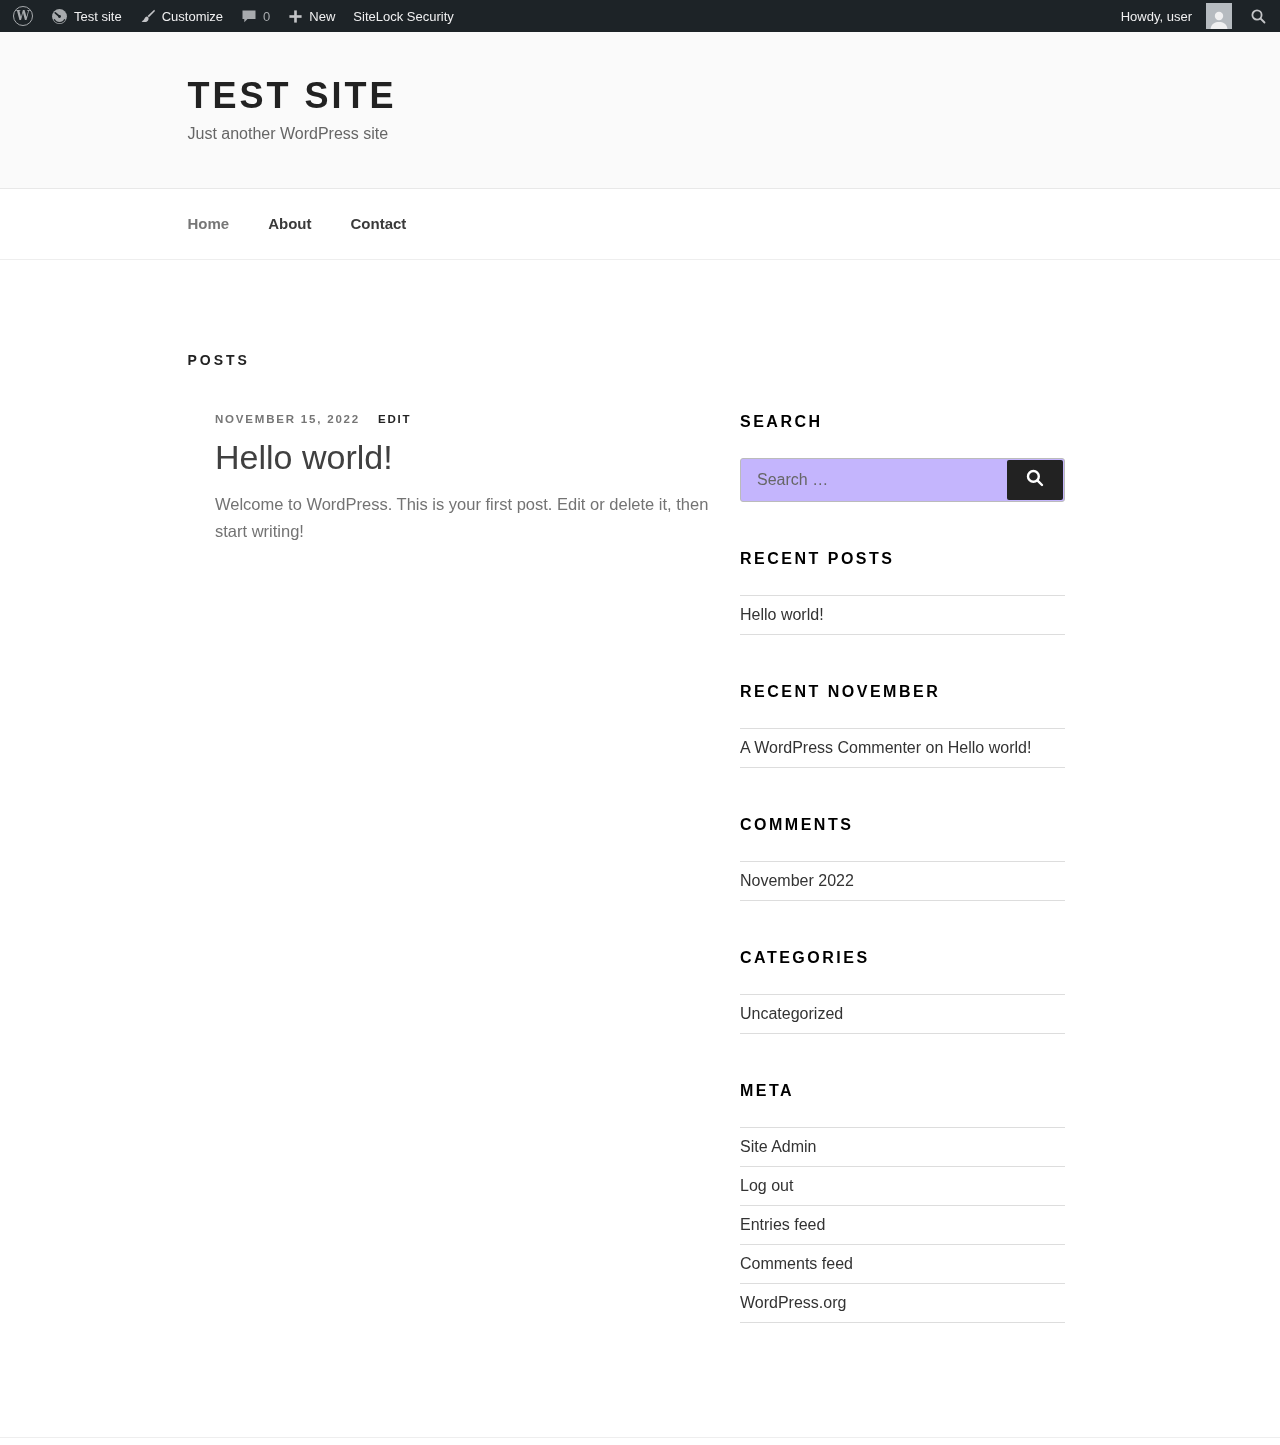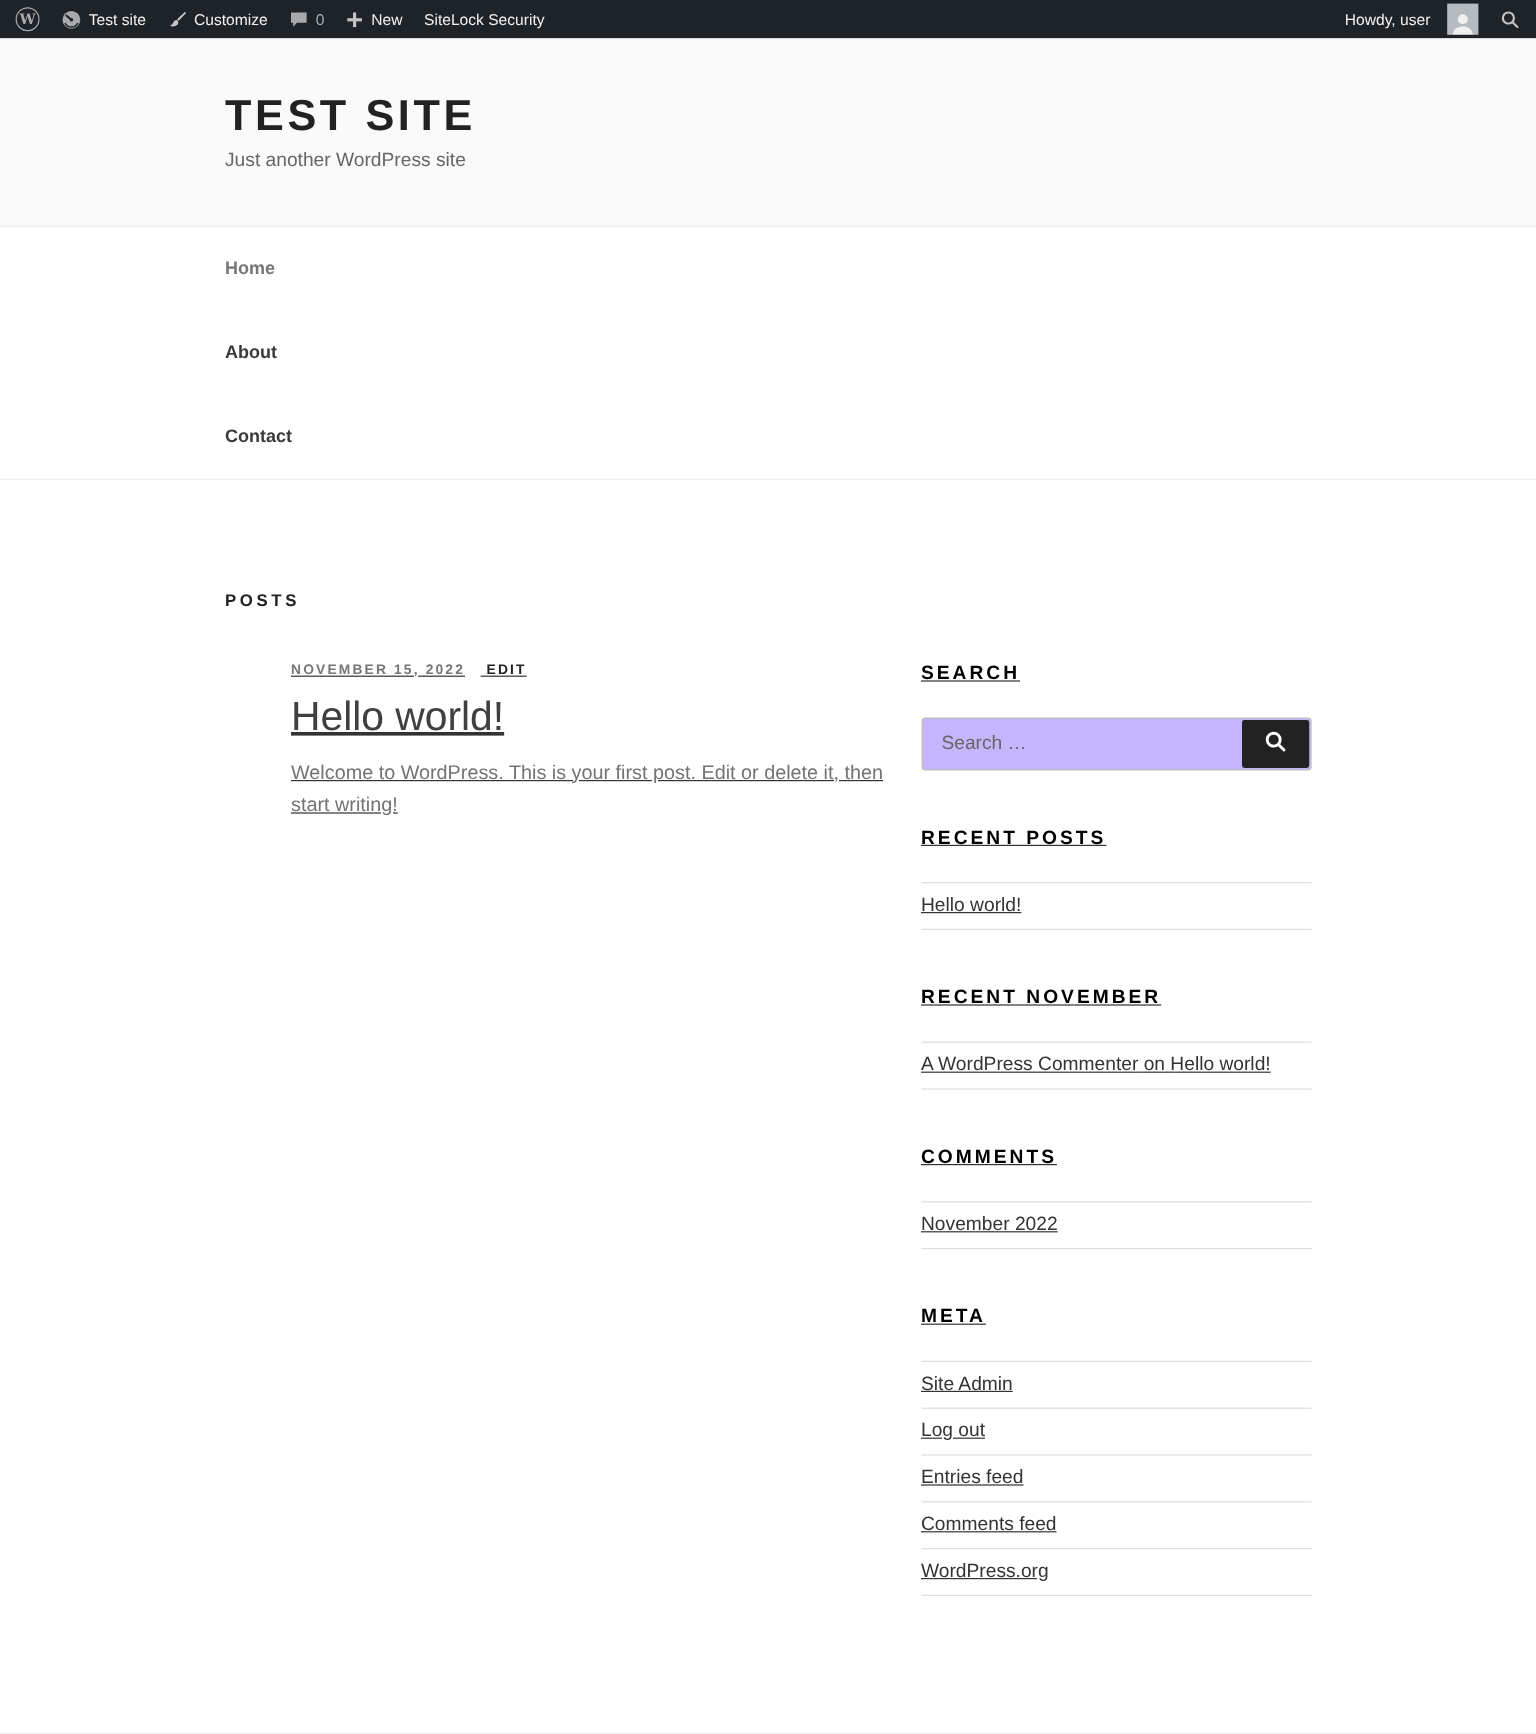--- a/index.html
+++ b/index.html
@@ -54,34 +54,34 @@
   }
   .container { width: 905px; margin: 0 auto; }
   .site-title {
     font-size: 36px; font-weight: 900; letter-spacing: 3px;
     color: #222; line-height: 1.1;
   }
   .site-tagline { font-size: 16px; color: #666; margin-top: 9px; }
 
   
   .site-nav { background: #fff; border-bottom: 1px solid #eee; }
-  .site-nav ul { list-style: none; display: flex; flex-direction: column; }
+  .site-nav ul { list-style: none; display: flex; }
   .site-nav li { margin-right: 39px; }
   .site-nav a {
     display: inline-block; padding: 26px 0 27px;
     font-size: 15px; font-weight: bold; color: #3a3a3a;
   }
   .site-nav li.current a { color: #767676; }
 
   
   .site-main { padding-top: 92px; padding-bottom: 114px; }
   .page-title {
     font-size: 14px; font-weight: 800; letter-spacing: 3px; color: #222;
   }
-  .content-row { display: flex; justify-content: flex-end; margin-top: 45px; text-decoration: underline; }
+  .content-row { display: flex; justify-content: center; margin-top: 45px; }
   .posts-col { width: 525px; }
   .sidebar-col { width: 325px; }
 
   .post-meta { font-size: 11.5px; font-weight: bold; letter-spacing: 1.8px; }
   .post-date { color: #767676; margin-right: 13px; }
   .post-edit { color: #222; }
   .post-title { font-size: 34px; font-weight: 400; color: #404040; margin-top: 13px; }
   .post-body {
     font-size: 16.5px; line-height: 1.65; color: #737373;
     margin-top: 14px; max-width: 500px;
@@ -270,20 +270,28 @@
 
         <section class="widget">
           <h4 class="widget-title">COMMENTS</h4>
           <ul class="widget-list">
             <li>
               <a>November 2022</a>
             </li>
           </ul>
         </section>
 
+        <section class="widget">
+          <h4 class="widget-title">CATEGORIES</h4>
+          <ul class="widget-list">
+            <li>
+              <a>Uncategorized</a>
+            </li>
+          </ul>
+        </section>
 
         <section class="widget">
           <h4 class="widget-title">META</h4>
           <ul class="widget-list">
             <li>
               <a>Site Admin</a>
             </li>
             <li>
               <a>Log out</a>
             </li>

